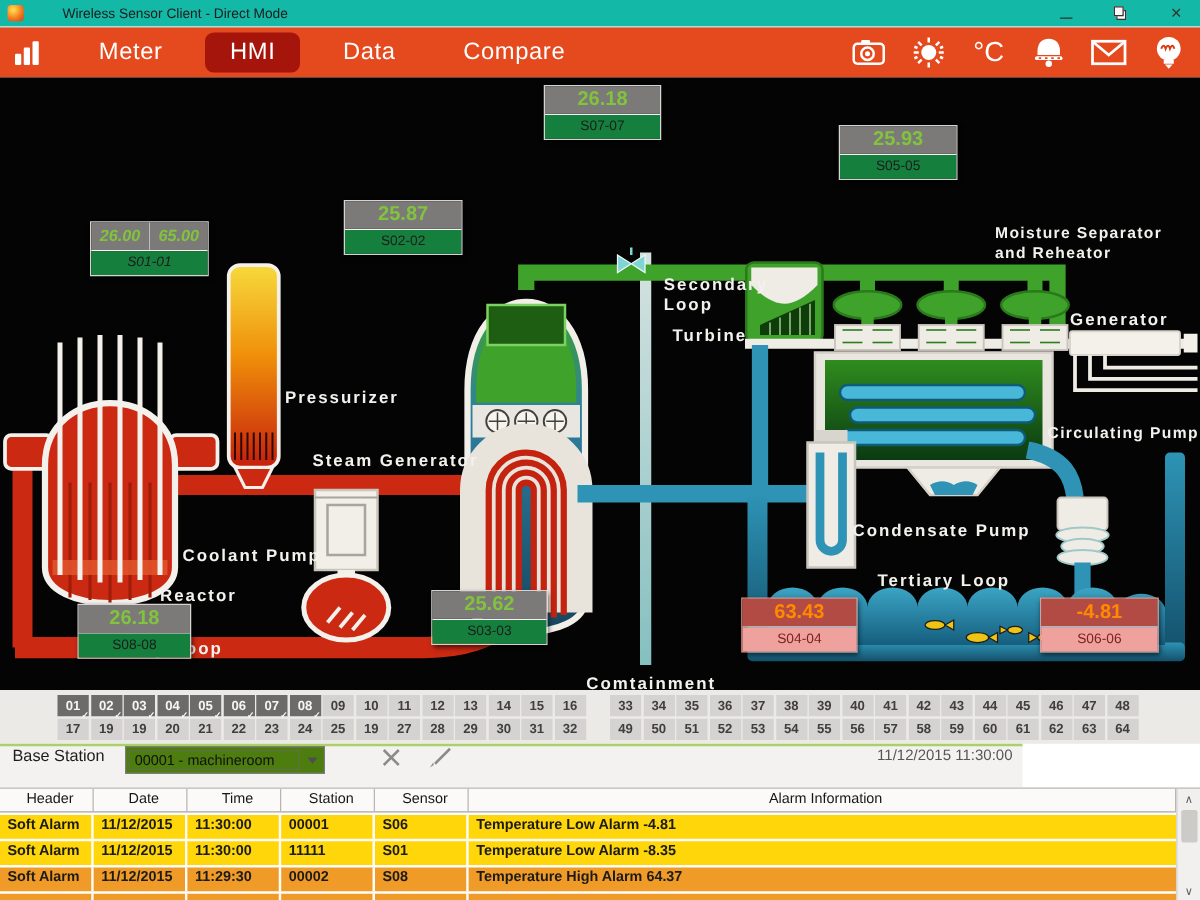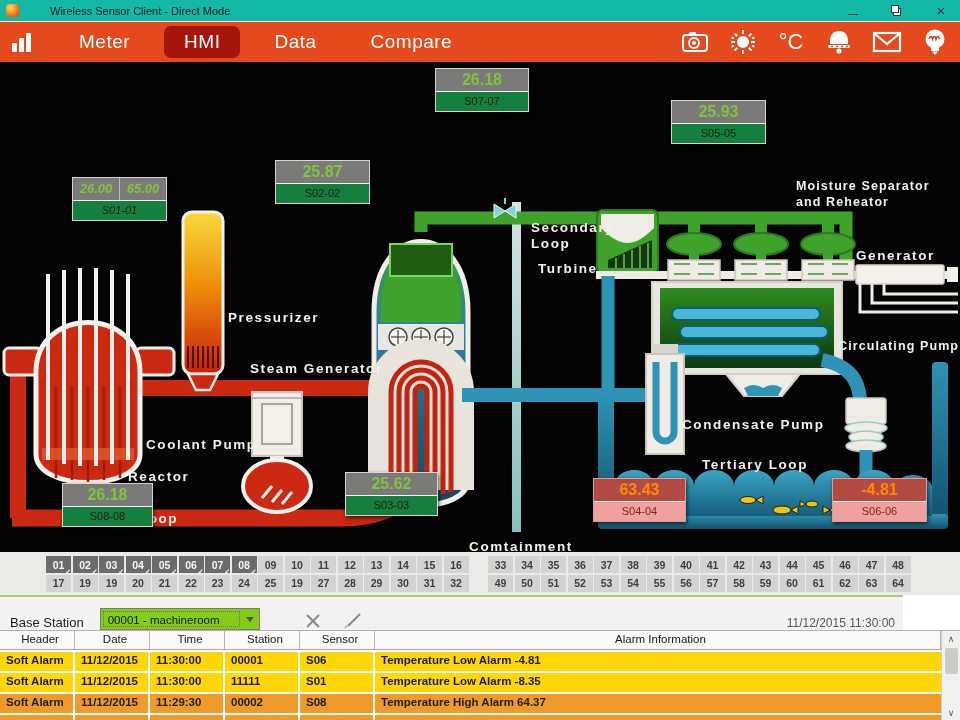--- a/index.html
+++ b/index.html
@@ -49,23 +49,23 @@
   
   .band { position:relative; width:960px; height:43px; background:#eceae7; }
   .sgrid { position:absolute; top:4px; display:grid; grid-template-columns:repeat(16,25px); grid-auto-rows:17px; gap:1.5px; }
   #grid-left { left:46px; } #grid-right { left:488px; }
   .scell { position:relative; background:#d5d3d1; color:#403f3d; font-size:10.5px; font-weight:bold;
     display:flex; align-items:center; justify-content:center; cursor:pointer; }
   .scell.on { background:#6c6b6a; color:#f5f5f4; }
   .scell .chk { position:absolute; right:0px; bottom:-3px; font-size:7px; color:#fff; }
 
   
-  .basebar { position:relative; width:903px; height:35px; background:#f4f2f0; border-top:2px solid #abd06b; display:flex; align-items:flex-end; }
+  .basebar { position:relative; width:818px; height:35px; background:#f4f2f0; border-top:2px solid #abd06b; display:flex; align-items:flex-start; }
   .basebar .bs-label { margin-left:10px; font-size:13px; color:#1c1c1c; }
-  .combo { margin-left:16px; width:160px; height:22px; background:#84cc16; border:1px solid #7a7a78; display:flex; cursor:pointer; }
+  .combo { margin-left:16px; width:160px; height:22px; background:#4d7c0f; border:1px solid #7a7a78; display:flex; cursor:pointer; }
   .combo .txt { flex:1; margin:2px; border:1px dotted #6a6a6a; font-size:11.5px; color:#111; padding:1px 4px; line-height:14px; white-space:nowrap; overflow:hidden; }
   .combo .btn { width:17px; display:flex; align-items:center; justify-content:center; }
   .combo .btn i { width:0; height:0; border-left:4px solid transparent; border-right:4px solid transparent; border-top:5px solid #4e4e4e; }
   .tool-x { margin-left:44px; width:18px; height:18px; cursor:pointer; }
   .tool-pen { margin-left:20px; width:20px; height:18px; cursor:pointer; }
   .stamp { margin-left:auto; margin-right:8px; font-size:12px; color:#565656; }
 
   
   .table { position:relative; width:960px; height:90px; background:#fff; overflow:hidden; border-top:1px solid #b5b3b0; }
   .thead { display:flex; height:19px; background:#fbfaf9; border-bottom:1px solid #a8a6a3; width:941px;text-align:center; }

